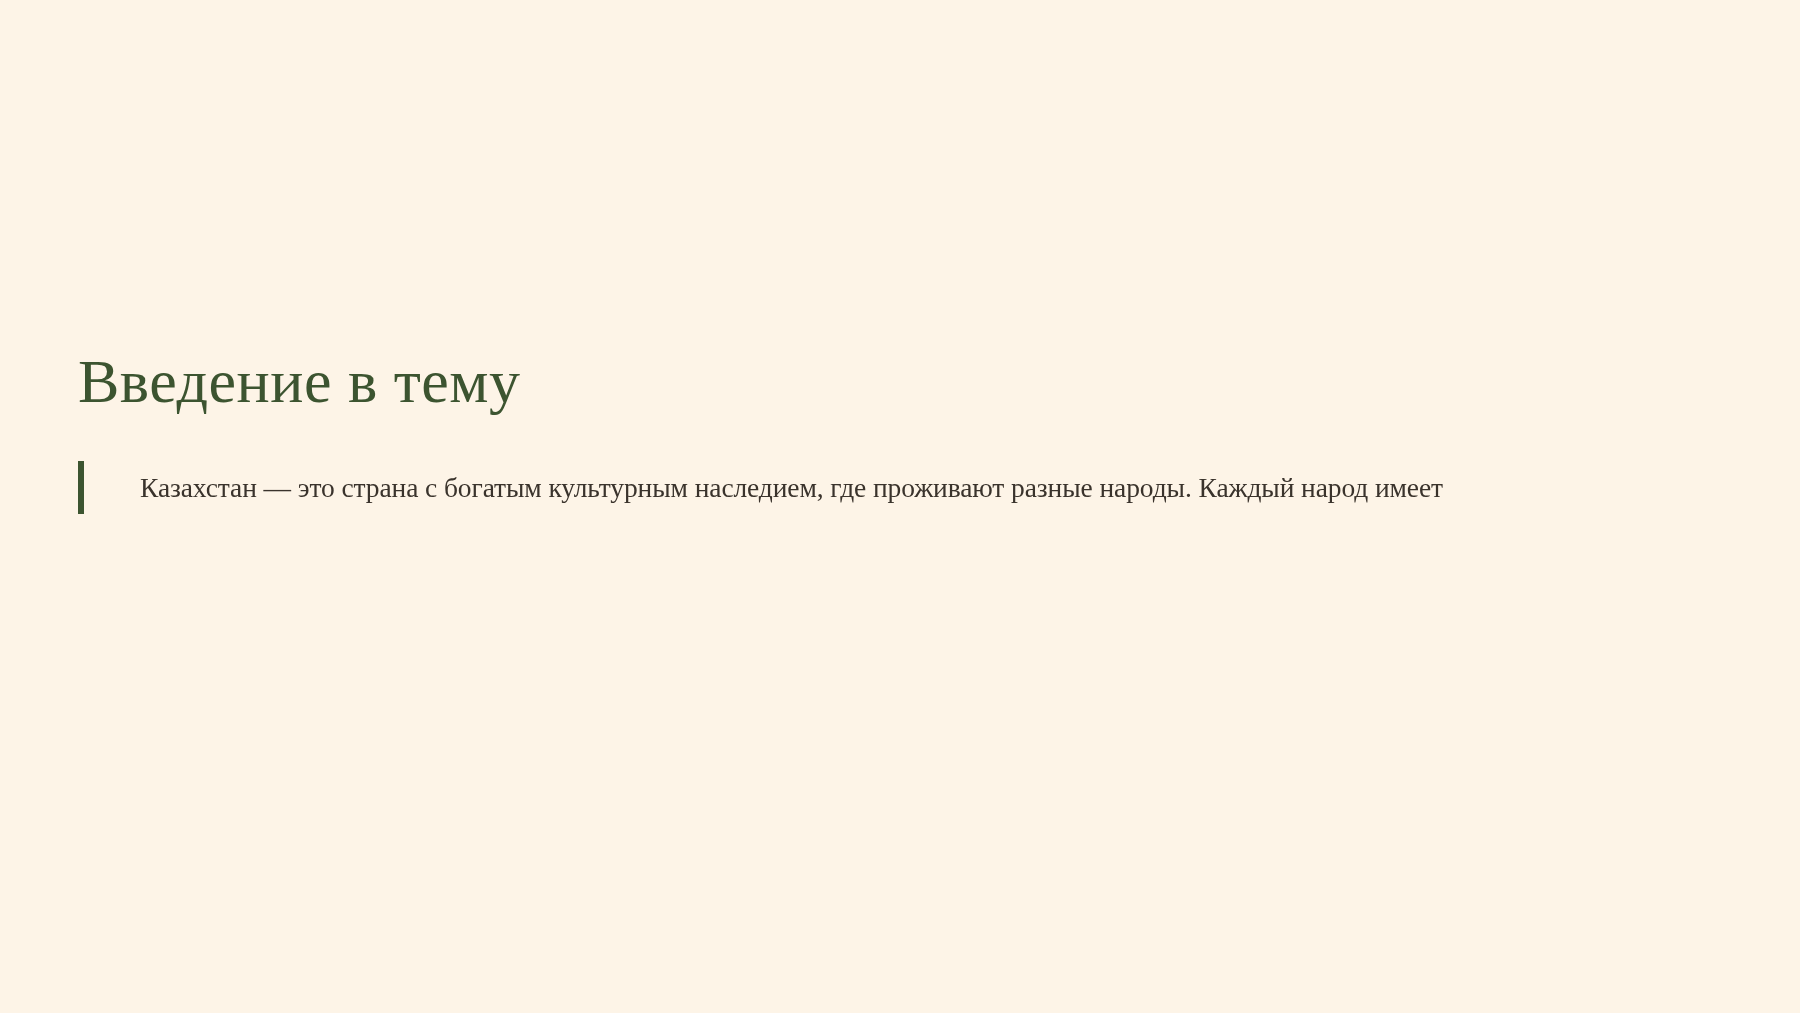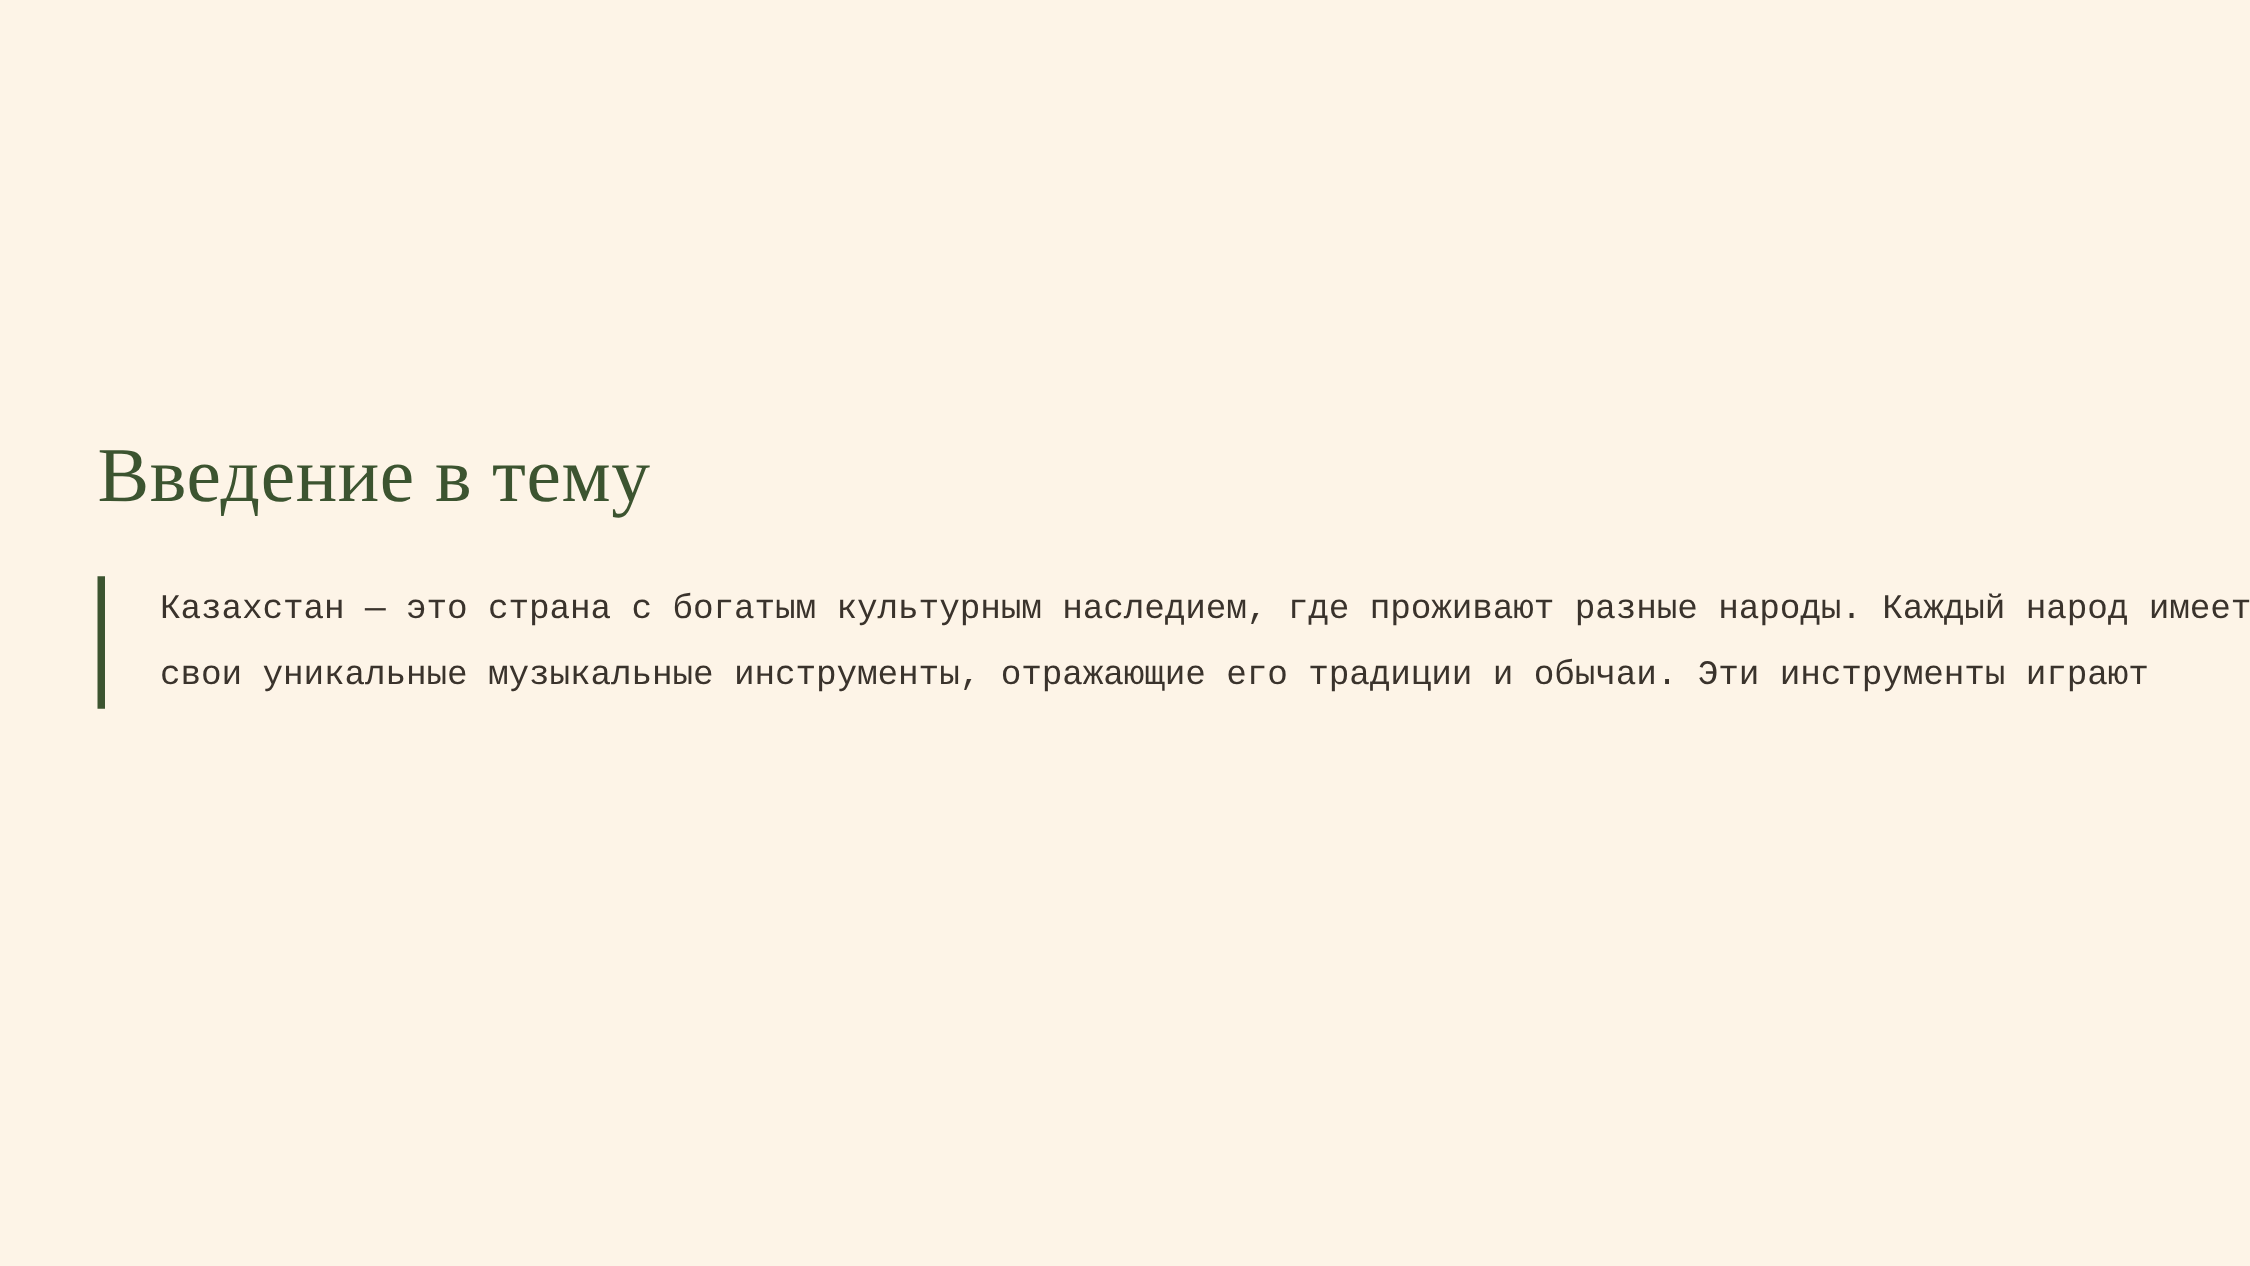--- a/index.html
+++ b/index.html
@@ -48,23 +48,23 @@
 
   #accent-bar {
     flex: 0 0 auto;
     width: 6px;
     background: #3C5430;
     border-radius: 0;
   }
 
   #body-text {
     flex: 1 1 auto;
-    padding-left: 44px;
+    padding-left: 56px;
     margin: 0;
-    font-family: Liberation Mono, monospace;
+    font-family: Liberation Serif, serif;
     font-weight: 400;
     font-size: 27.5px;
     line-height: 53px;
     color: #3A332C;
     letter-spacing: -0.1px;
     max-width: 1410px;
   }
 
   
   .body-line {
@@ -78,18 +78,17 @@
 <div id="slide">
 
   <h1 id="slide-title">Введение в тему</h1>
 
   <div id="body-block">
 
     <div id="accent-bar"></div>
 
     <p id="body-text">
       <span class="body-line">Казахстан — это страна с богатым культурным наследием, где проживают разные народы. Каждый народ имеет</span>
-      <span class="body-line">свои уникальные музыкальные инструменты, отражающие его традиции и обычаи. Эти инструменты играют</span>
     </p>
 
   </div>
 
 </div>
 
 </body></html>

